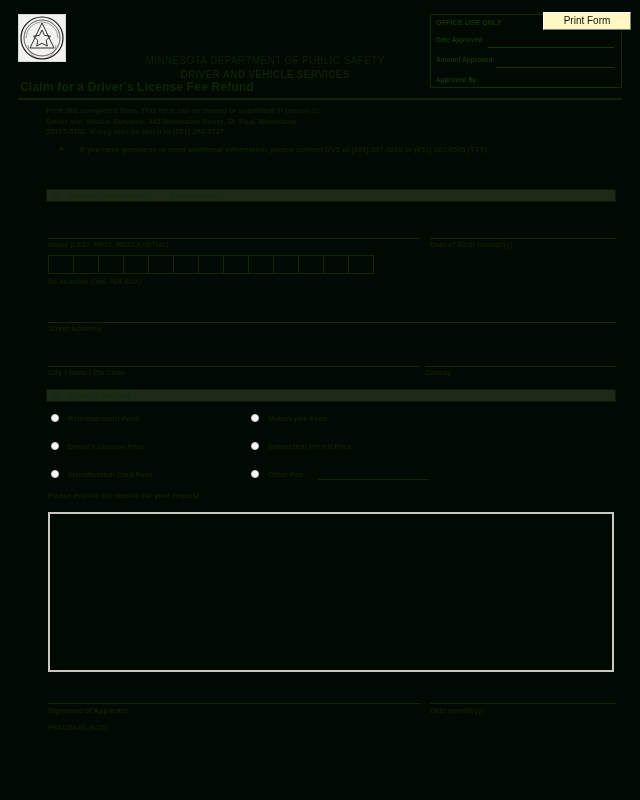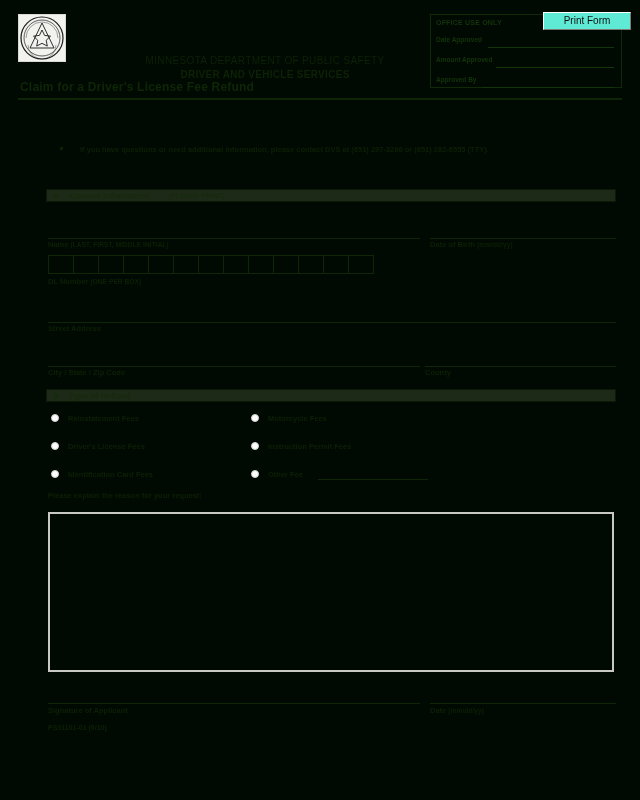--- a/index.html
+++ b/index.html
@@ -103,21 +103,21 @@
     background: #14340a;
   }
   .ou-row.r1 .rule { left: 52px; right: 4px; }
   .ou-row.r2 .rule { left: 60px; right: 4px; }
   .ou-row.r3 .rule { left: 46px; right: 4px; }
 
   .print-btn {
     position: absolute;
     left: 543px; top: 12px;
     width: 88px; height: 18px;
-    background: #5eead4;
+    background: #fef9c3;
     border: 1px solid #7b7b73;
     border-top-color: #ffffff;
     border-left-color: #ffffff;
     box-sizing: border-box;
     font-size: 10px;
     color: #111;
     line-height: 16px;
     text-align: center;
     font-family: "Liberation Sans", sans-serif;
     cursor: pointer;
@@ -313,20 +313,25 @@
         <span class="rule"></span>
       </div>
     </div>
 
     <div class="print-btn">Print Form</div>
   </div>
 
   <div class="form-title">Claim for a Driver's License Fee Refund</div>
   <div class="title-rule"></div>
 
+  <div class="instr">
+    <p>Print this completed form. This form can be mailed or submitted in person to:</p>
+    <p>Driver and Vehicle Services, 445 Minnesota Street, St. Paul, Minnesota</p>
+    <p>55101-5182. It may also be faxed to (651) 296-5727.</p>
+  </div>
 
   <div class="bullets">
     <div class="bullet">
       <span class="sq"></span>
       <span>If you have questions or need additional information, please contact DVS at (651) 297-3298 or (651) 282-6555 (TTY).</span>
     </div>
   </div>
 
   <div class="sec-bar" style="top:189px;">
     <span class="letter">A</span>

